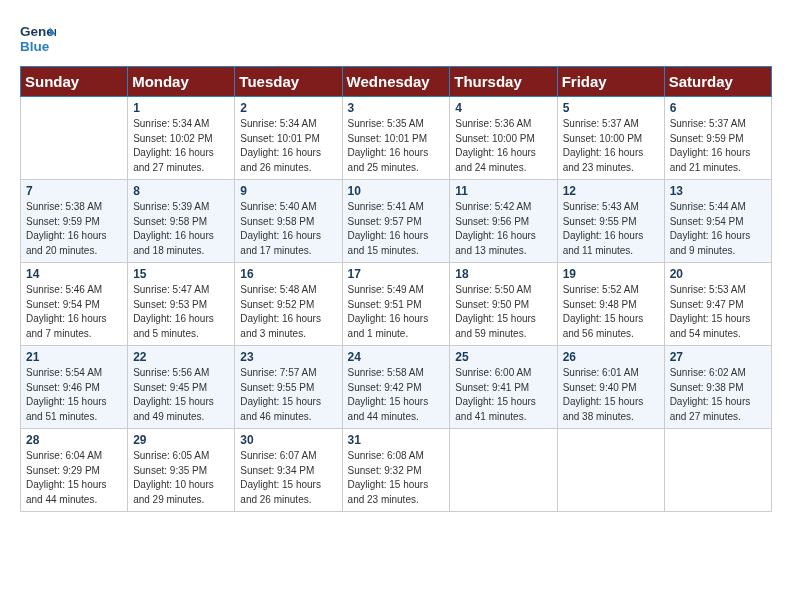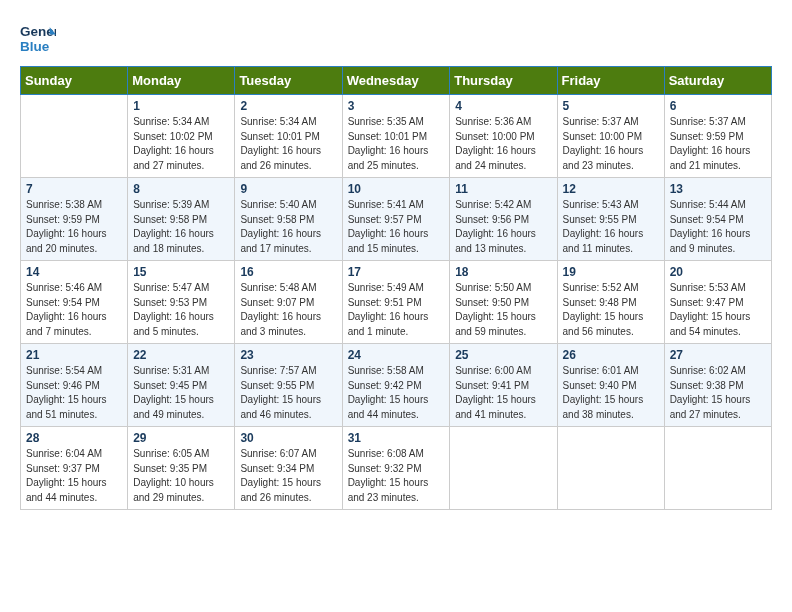--- a/index.html
+++ b/index.html
@@ -38,25 +38,25 @@
       font-size: 15px;
       color: #333;
       margin-top: 2px;
     }
     table {
       width: 100%;
       border-collapse: collapse;
       font-size: 11px;
     }
     thead tr th {
-      background-color: #4d7c0f;
+      background-color: #7f1d1d;
       color: #fff;
       padding: 6px 4px;
       text-align: left;
-      font-size: 13px;
+      font-size: 15px;
       font-weight: bold;
       border: 1px solid #2a7fc1;
     }
     tbody tr td {
       border: 1px solid #ccc;
       padding: 4px 5px;
       vertical-align: top;
       height: 80px;
       width: 108px;
     }
@@ -235,21 +235,21 @@
           <div class="day-info">
             <div>Sunrise: 5:47 AM</div>
             <div>Sunset: 9:53 PM</div>
             <div>Daylight: 16 hours and 5 minutes.</div>
           </div>
         </td>
         <td>
           <span class="day-number">16</span>
           <div class="day-info">
             <div>Sunrise: 5:48 AM</div>
-            <div>Sunset: 9:07 PM</div>
+            <div>Sunset: 9:52 PM</div>
             <div>Daylight: 16 hours and 3 minutes.</div>
           </div>
         </td>
         <td>
           <span class="day-number">17</span>
           <div class="day-info">
             <div>Sunrise: 5:49 AM</div>
             <div>Sunset: 9:51 PM</div>
             <div>Daylight: 16 hours and 1 minute.</div>
           </div>
@@ -284,21 +284,21 @@
           <span class="day-number">21</span>
           <div class="day-info">
             <div>Sunrise: 5:54 AM</div>
             <div>Sunset: 9:46 PM</div>
             <div>Daylight: 15 hours and 51 minutes.</div>
           </div>
         </td>
         <td>
           <span class="day-number">22</span>
           <div class="day-info">
-            <div>Sunrise: 5:31 AM</div>
+            <div>Sunrise: 5:56 AM</div>
             <div>Sunset: 9:45 PM</div>
             <div>Daylight: 15 hours and 49 minutes.</div>
           </div>
         </td>
         <td>
           <span class="day-number">23</span>
           <div class="day-info">
             <div>Sunrise: 7:57 AM</div>
             <div>Sunset: 9:55 PM</div>
             <div>Daylight: 15 hours and 46 minutes.</div>
@@ -335,21 +335,21 @@
             <div>Sunset: 9:38 PM</div>
             <div>Daylight: 15 hours and 27 minutes.</div>
           </div>
         </td>
       </tr>
       <tr>
         <td>
           <span class="day-number">28</span>
           <div class="day-info">
             <div>Sunrise: 6:04 AM</div>
-            <div>Sunset: 9:37 PM</div>
+            <div>Sunset: 9:29 PM</div>
             <div>Daylight: 15 hours and 44 minutes.</div>
           </div>
         </td>
         <td>
           <span class="day-number">29</span>
           <div class="day-info">
             <div>Sunrise: 6:05 AM</div>
             <div>Sunset: 9:35 PM</div>
             <div>Daylight: 10 hours and 29 minutes.</div>
           </div>

